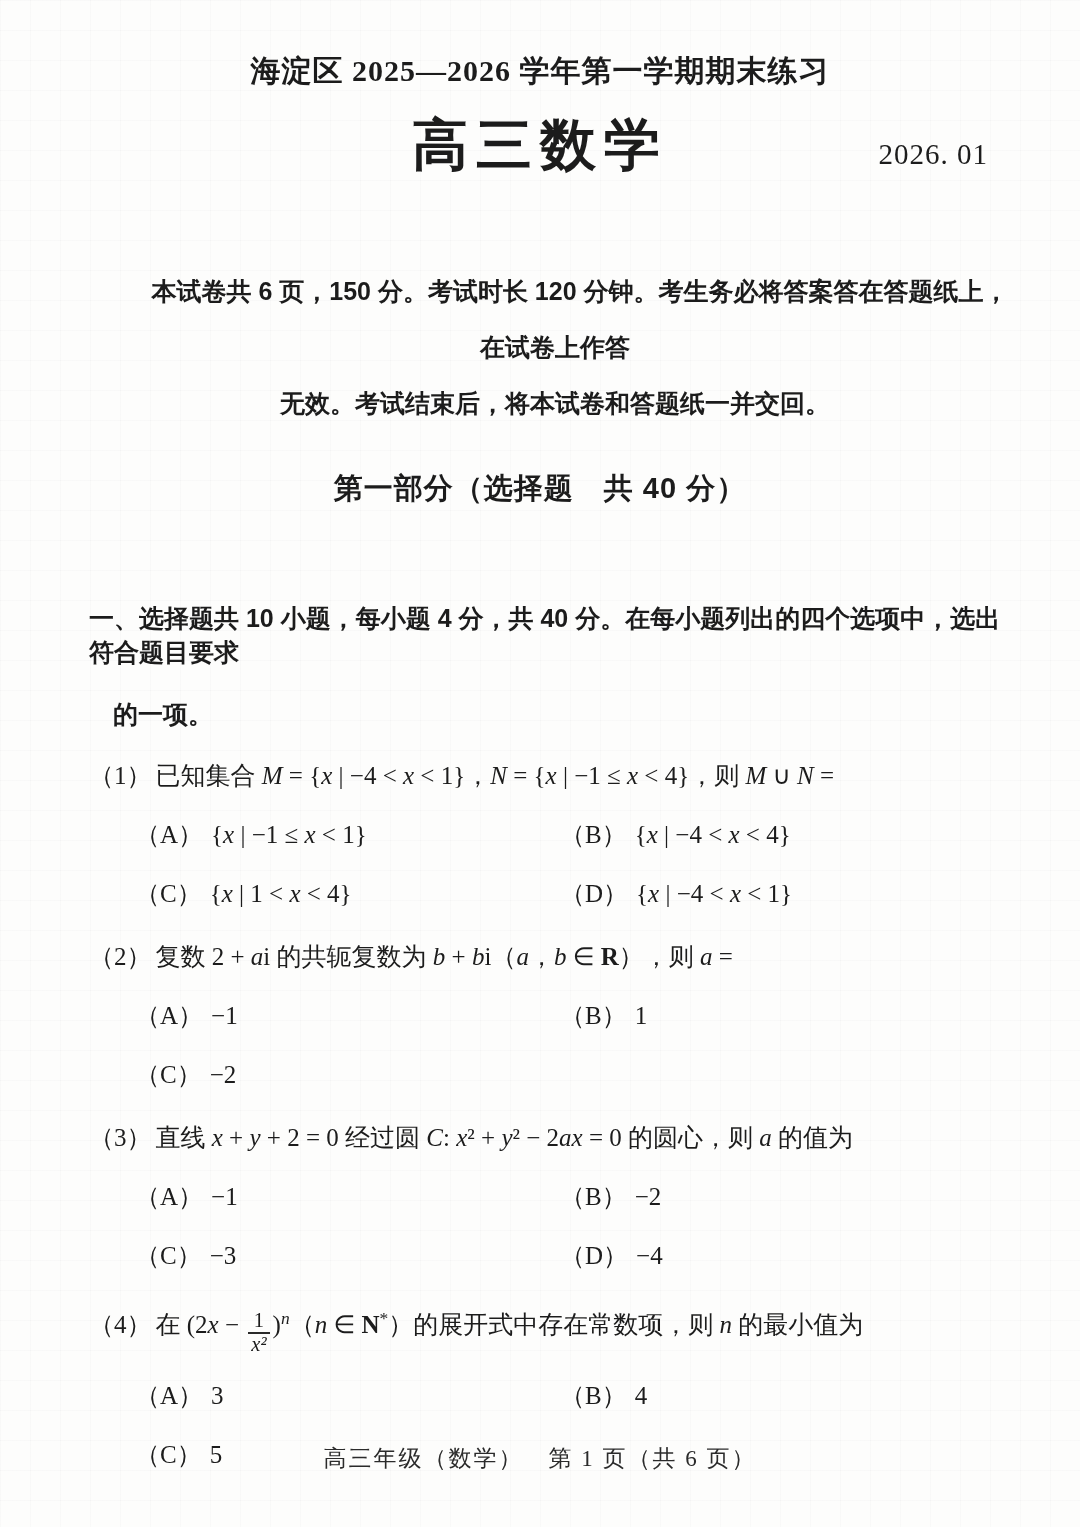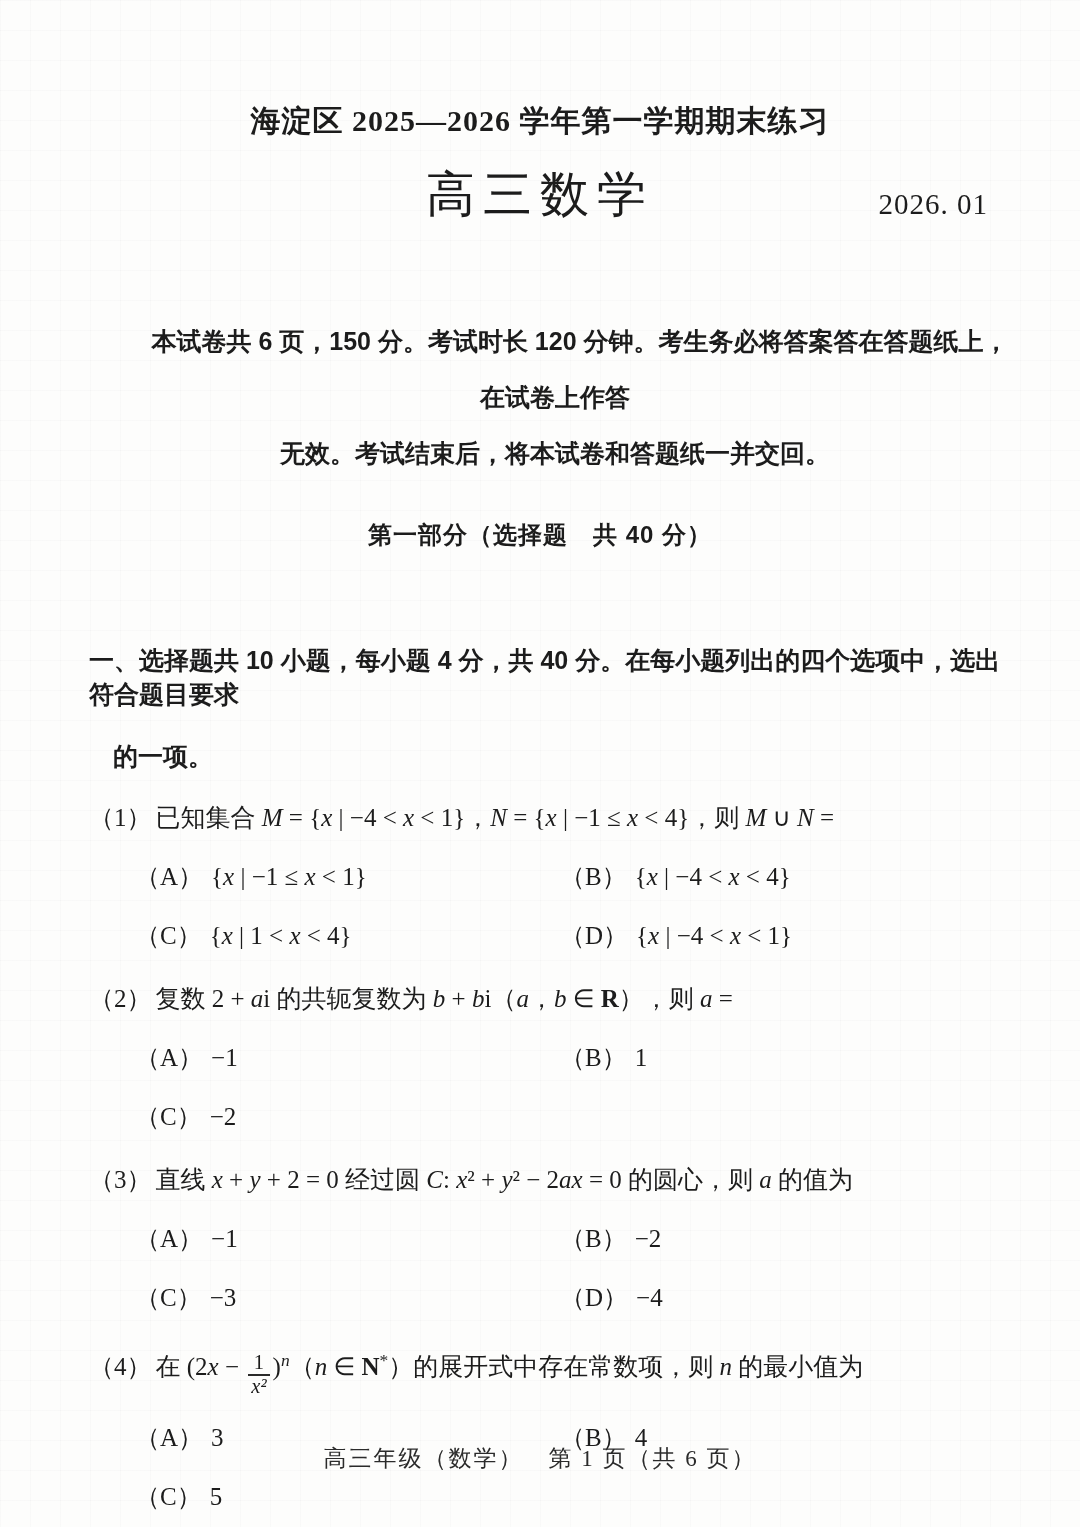--- a/index.html
+++ b/index.html
@@ -12,40 +12,40 @@
       linear-gradient(rgba(80,80,90,0.022) 1px, transparent 1px),
       linear-gradient(90deg, rgba(80,80,90,0.022) 1px, transparent 1px);
     background-size:30px 30px;
     color:#1c1c1c;
     font-family:"Liberation Serif", serif;
     overflow:hidden;
   }
   .hei{font-family:"Liberation Sans", sans-serif;font-weight:700;}
 
   .title1{
-    padding-top:104px;
+    padding-top:54px;
     text-align:center;
     font-size:30px;
     line-height:1.1;
     font-weight:700;
     letter-spacing:1px;
   }
   .subject-row{position:relative;margin-top:32px;text-align:center;height:52px;}
-  .subject{font-size:49px;font-weight:400;letter-spacing:8px;line-height:52px;}
+  .subject{font-size:56px;font-weight:700;letter-spacing:8px;line-height:52px;}
   .date{
     position:absolute;right:92px;bottom:0;
     font-size:29px;font-weight:400;letter-spacing:1px;
     font-family:"Liberation Serif", serif;
   }
 
   .notice{margin:92px 70px 0 100px;font-size:25px;line-height:56px;}
   .notice-line{text-align:center;}
   .notice-line.first{text-indent:2em;}
 
-  .part-heading{margin-top:38px;text-align:center;font-size:24px;font-weight:700;letter-spacing:1px;}
+  .part-heading{margin-top:38px;text-align:center;font-size:29px;font-weight:700;letter-spacing:1px;}
 
   .instruction{margin-top:92px;font-size:25px;font-weight:700;line-height:34px;}
   .instr-line1{padding-left:89px;padding-right:60px;}
   .instr-line2{padding-left:113px;margin-top:28px;}
 
   .questions{padding-left:89px;font-size:25px;}
   .question{margin-top:26px;}
   .stem{line-height:37px;padding-right:60px;}
   .qnum{margin-right:4px;}
   .options{

